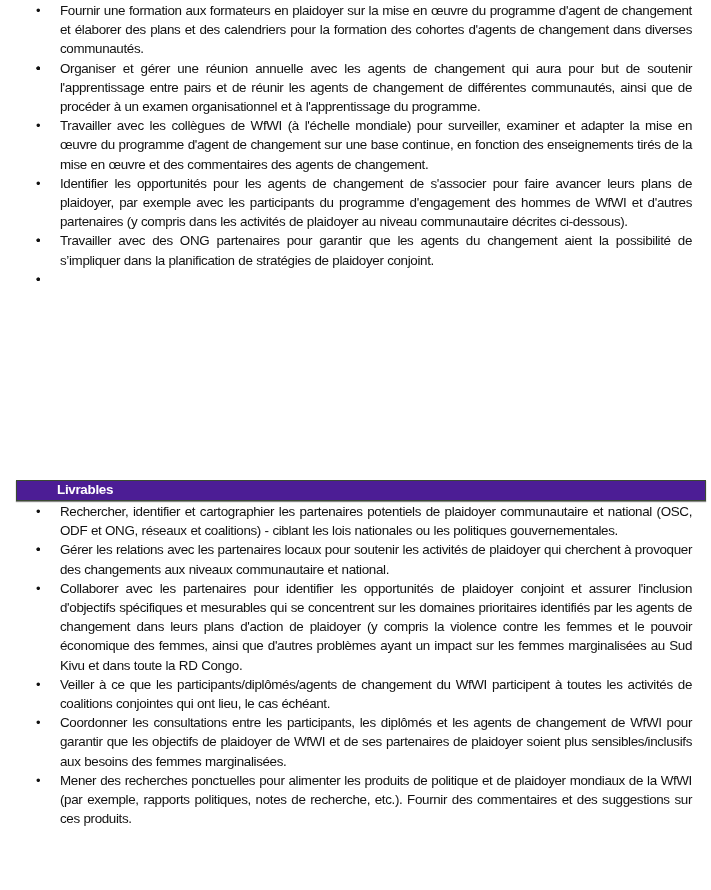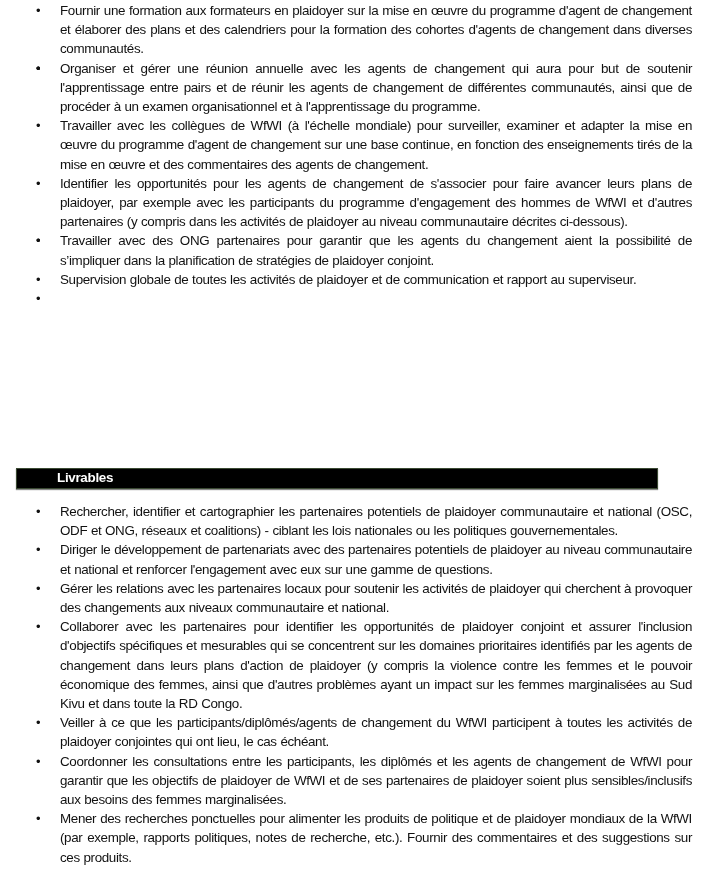--- a/index.html
+++ b/index.html
@@ -19,25 +19,26 @@
     text-align: justify;
     letter-spacing: -0.35px;
     word-spacing: 0.3px;
   }
   ul.blist li .bullet {
     position: absolute; left: 36px; top: 0;
     font-size: 13px;
   }
   #list1 { position: absolute; top: 1px; left: 0; width: 711px; }
   .section-bar {
-    position: absolute; left: 16px; top: 468px;
+    position: absolute; left: 16px; top: 480px;
     width: 640px; height: 19px;
-    background: #000000;
+    background: #4c1d95;
     border: 1px solid #3b4a33;
     box-shadow: 0 1px 1px #888;
+    padding-left: 48px;
   }
   .section-bar span {
     position: absolute; left: 40px; top: 1px;
     color: #ffffff; font-weight: bold; font-size: 13.4px;
     letter-spacing: -0.3px;
   }
   #list2 { position: absolute; top: 502px; left: 0; width: 711px; }
 </style>
 </head>
 <body>
@@ -46,31 +47,31 @@
 
   <ul class="blist" id="list1">
     <li><span class="bullet">•</span><span>Fournir une formation aux formateurs en plaidoyer sur la mise en œuvre du programme d'agent de changement et élaborer des plans et des calendriers pour la formation des cohortes d'agents de changement dans diverses communautés.</span></li>
     <li><span class="bullet">•</span></li>
     <li><span class="bullet">•</span></li>
     <li><span class="bullet">•</span><span>Organiser et gérer une réunion annuelle avec les agents de changement qui aura pour but de soutenir l'apprentissage entre pairs et de réunir les agents de changement de différentes communautés, ainsi que de procéder à un examen organisationnel et à l'apprentissage du programme.</span></li>
     <li><span class="bullet">•</span><span>Travailler avec les collègues de WfWI (à l'échelle mondiale) pour surveiller, examiner et adapter la mise en œuvre du programme d'agent de changement sur une base continue, en fonction des enseignements tirés de la mise en œuvre et des commentaires des agents de changement.</span></li>
     <li><span class="bullet">•</span><span>Identifier les opportunités pour les agents de changement de s'associer pour faire avancer leurs plans de plaidoyer, par exemple avec les participants du programme d'engagement des hommes de WfWI et d'autres partenaires (y compris dans les activités de plaidoyer au niveau communautaire décrites ci-dessous).</span></li>
     <li><span class="bullet">•</span></li>
     <li><span class="bullet">•</span><span>Travailler avec des ONG partenaires pour garantir que les agents du changement aient la possibilité de s’impliquer dans la planification de stratégies de plaidoyer conjoint.</span></li>
-    <li><span class="bullet">•</span><span>Supervision globale de toutes les activités de plaidoyer et de communication et rapport au superviseur.</span></li>
+    <li><span class="bullet">•</span></li>
     <li><span class="bullet">•</span></li>
   </ul>
 
   <div class="section-bar">
     <span>Livrables</span>
   </div>
 
   <ul class="blist" id="list2">
     <li><span class="bullet">•</span><span>Rechercher, identifier et cartographier les partenaires potentiels de plaidoyer communautaire et national (OSC, ODF et ONG, réseaux et coalitions) - ciblant les lois nationales ou les politiques gouvernementales.</span></li>
-    <li><span class="bullet">•</span><span>Diriger le développement de partenariats avec des partenaires potentiels de plaidoyer au niveau communautaire et national et renforcer l'engagement avec eux sur une gamme de questions.</span></li>
+    <li><span class="bullet">•</span></li>
     <li><span class="bullet">•</span><span>Gérer les relations avec les partenaires locaux pour soutenir les activités de plaidoyer qui cherchent à provoquer des changements aux niveaux communautaire et national.</span></li>
     <li><span class="bullet">•</span><span>Collaborer avec les partenaires pour identifier les opportunités de plaidoyer conjoint et assurer l'inclusion d'objectifs spécifiques et mesurables qui se concentrent sur les domaines prioritaires identifiés par les agents de changement dans leurs plans d'action de plaidoyer (y compris la violence contre les femmes et le pouvoir économique des femmes, ainsi que d'autres problèmes ayant un impact sur les femmes marginalisées au Sud Kivu et dans toute la RD Congo.</span></li>
-    <li><span class="bullet">•</span><span>Veiller à ce que les participants/diplômés/agents de changement du WfWI participent à toutes les activités de plaidoyer conjointes qui ont lieu, le cas échéant.</span></li>
+    <li><span class="bullet">•</span><span>Veiller à ce que les participants/diplômés/agents de changement du WfWI participent à toutes les activités de coalitions conjointes qui ont lieu, le cas échéant.</span></li>
     <li><span class="bullet">•</span><span>Coordonner les consultations entre les participants, les diplômés et les agents de changement de WfWI pour garantir que les objectifs de plaidoyer de WfWI et de ses partenaires de plaidoyer soient plus sensibles/inclusifs aux besoins des femmes marginalisées.</span></li>
     <li><span class="bullet">•</span><span>Mener des recherches ponctuelles pour alimenter les produits de politique et de plaidoyer mondiaux de la WfWI (par exemple, rapports politiques, notes de recherche, etc.). Fournir des commentaires et des suggestions sur ces produits.</span></li>
   </ul>
 
 </div>
 
 </body></html>

